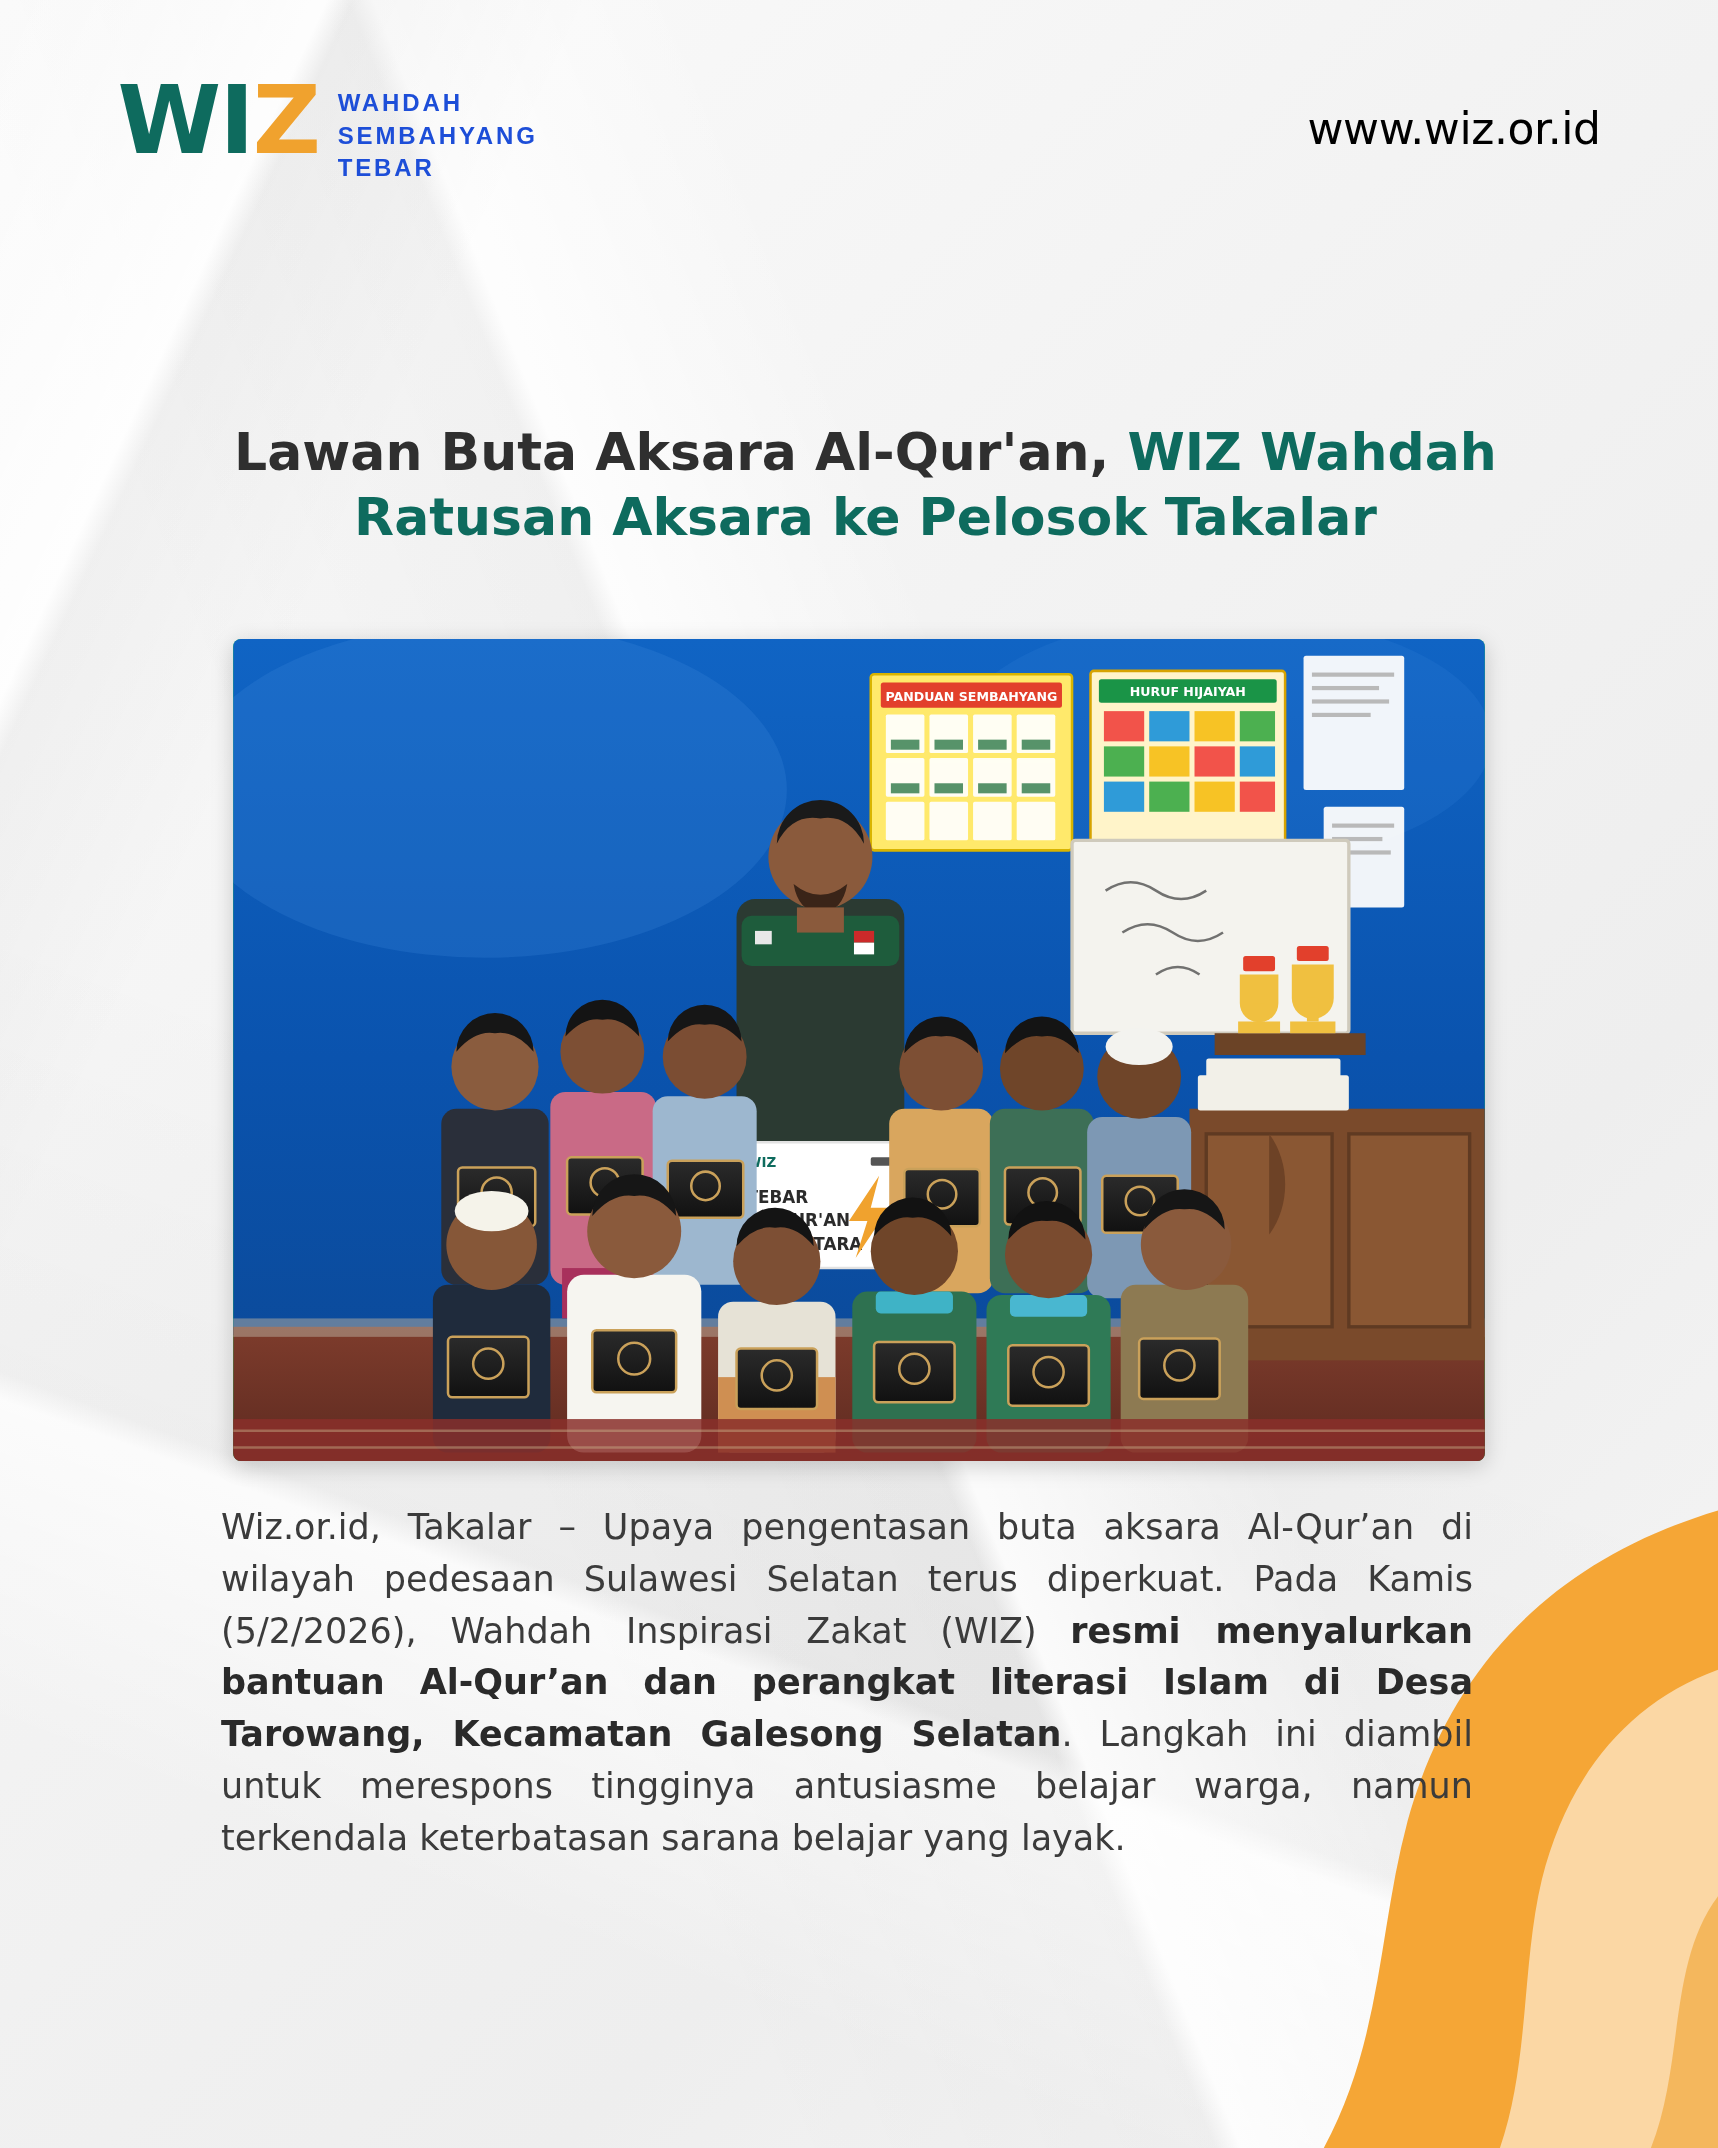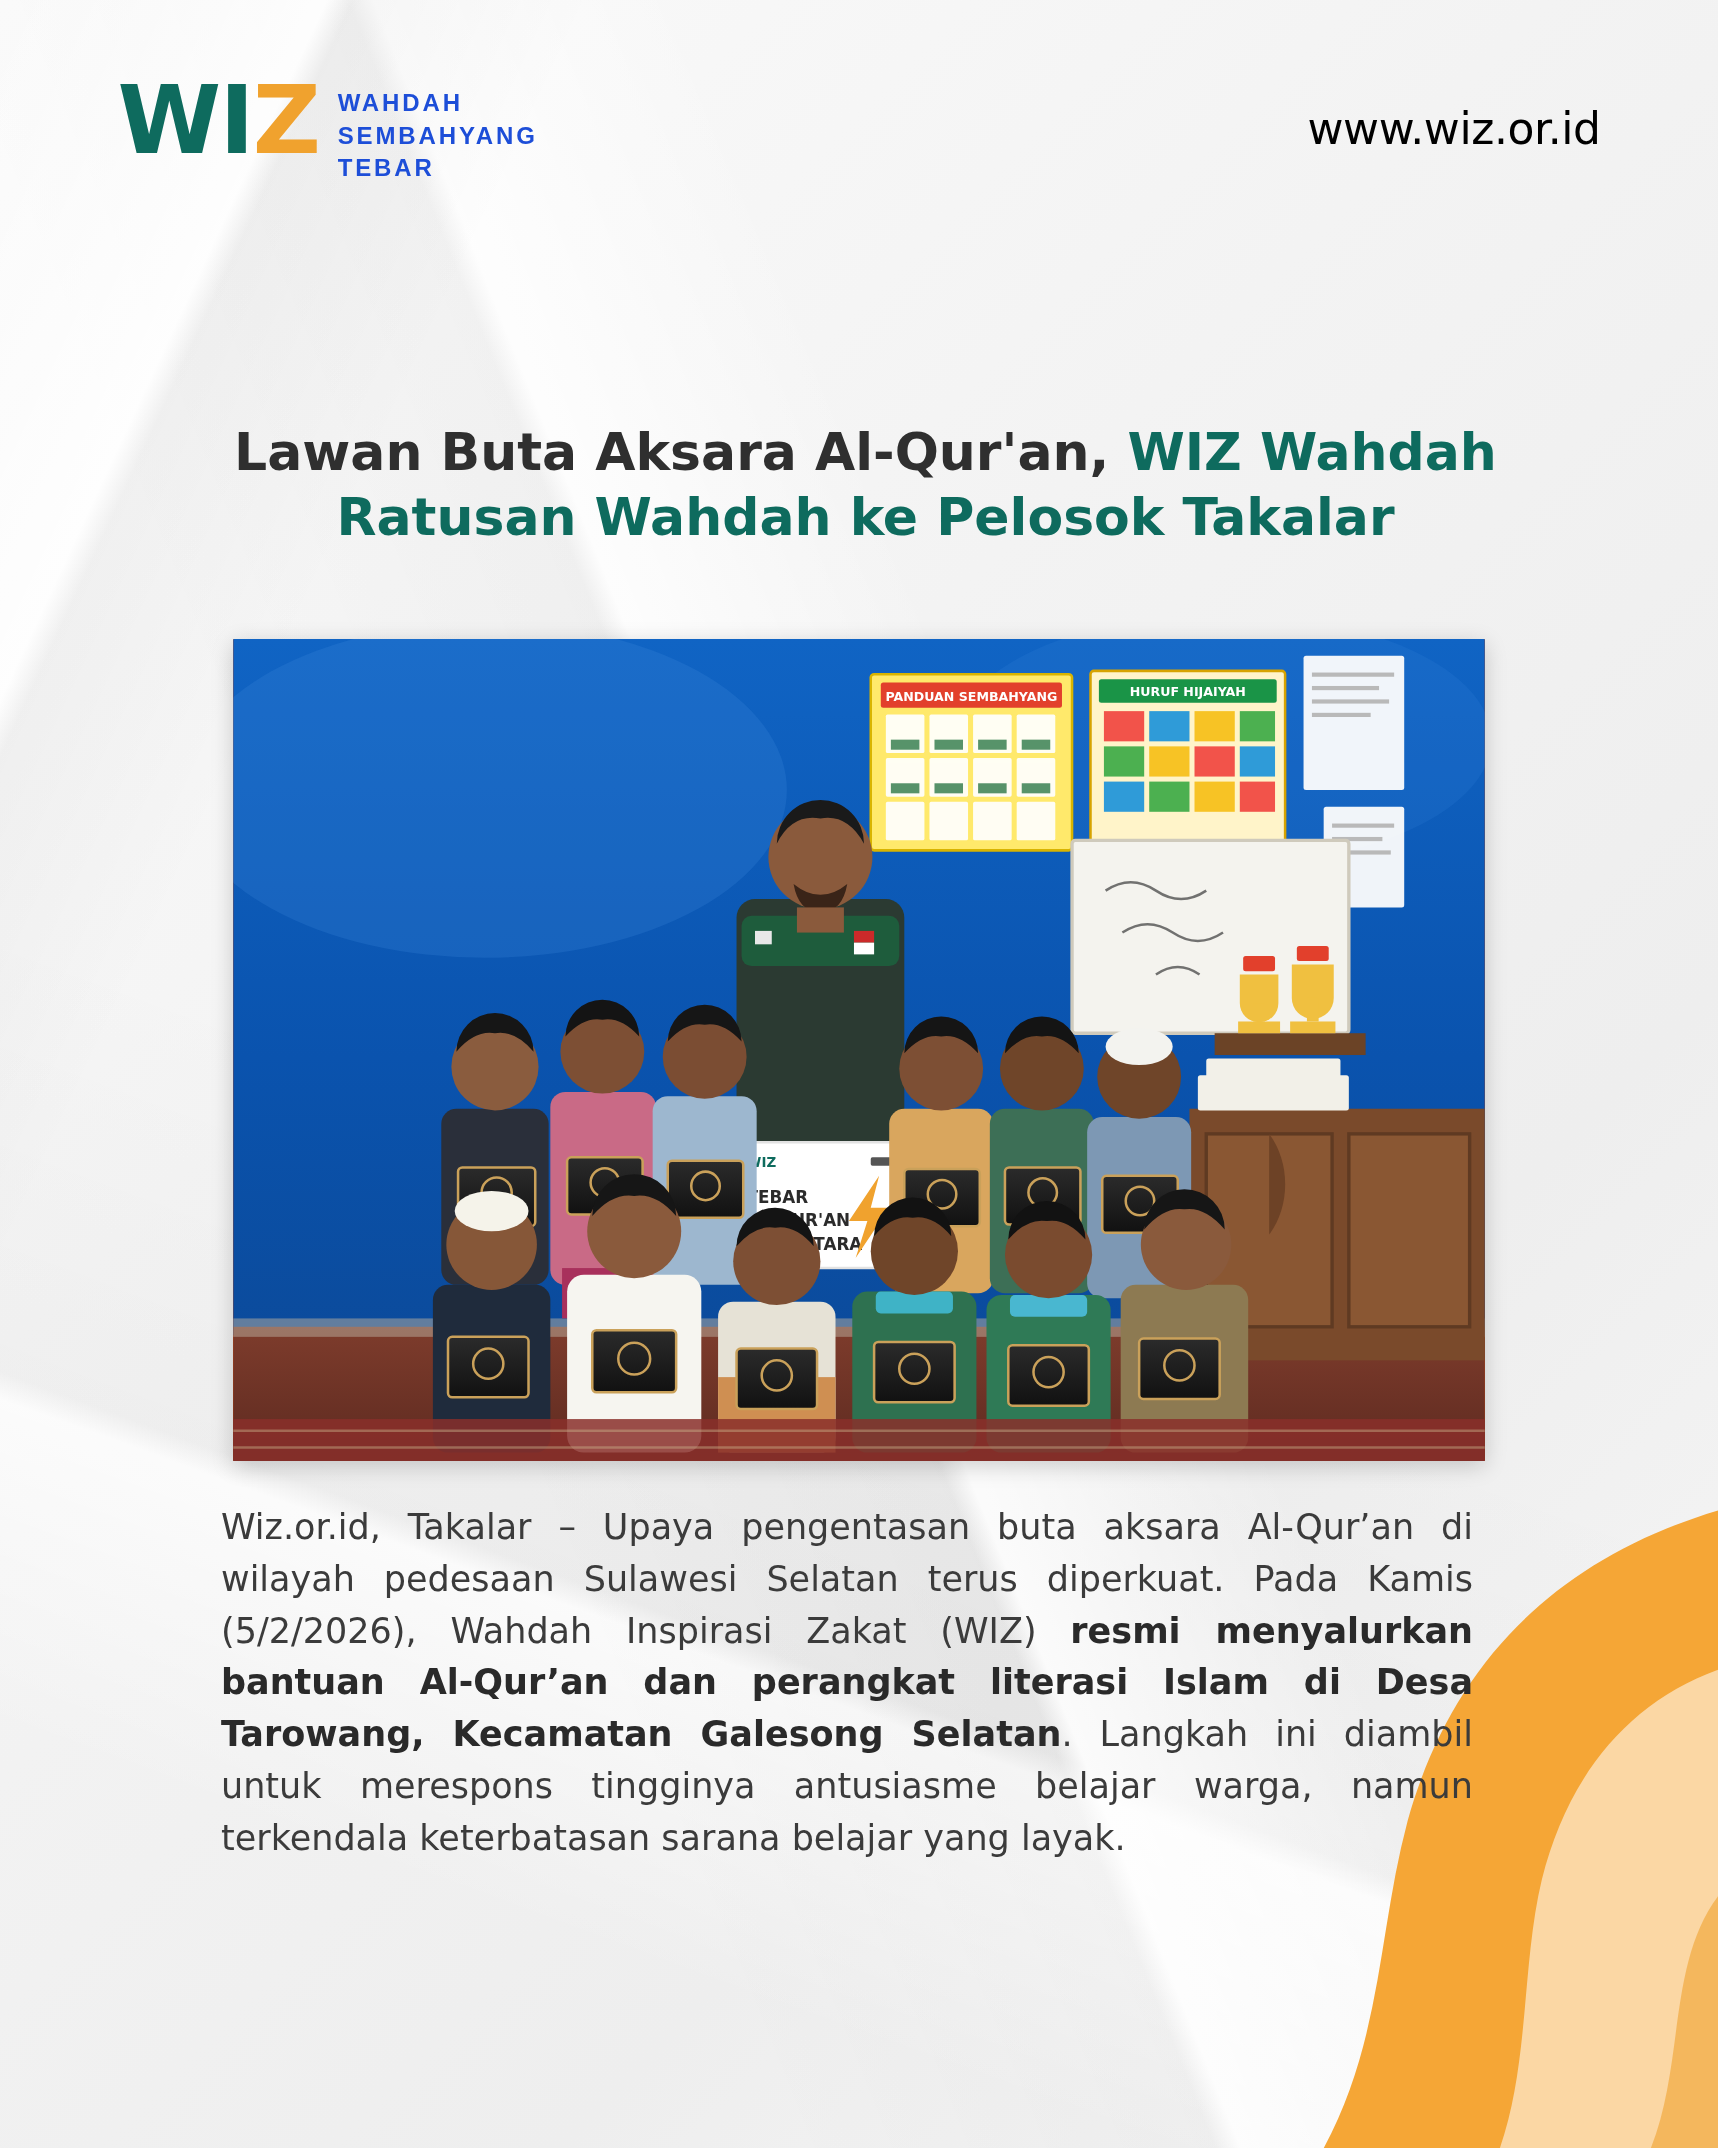--- a/index.html
+++ b/index.html
@@ -99,24 +99,24 @@
   }
   .title-accent { color: #0e6b5e; }
 
   
   .photo {
     position: absolute;
     top: 639px;
     left: 233px;
     width: 1252px;
     height: 822px;
-    border-radius: 1px;
+    border-radius: 8px;
     overflow: hidden;
     box-shadow: 0 5px 22px rgba(0,0,0,0.18);
-    background: #c2410c;
+    background: #22c55e;
   }
   .photo svg { display: block; }
 
   
   .article {
     position: absolute;
     top: 1502px;
     left: 221px;
     width: 1252px;
     font-size: 35px;
@@ -152,21 +152,21 @@
       <div>TEBAR</div>
     </div>
   </div>
   <div class="site-url">www.wiz.or.id</div>
 </div>
 
 <div class="title-block">
   <div class="title-line">
     <span>Lawan Buta Aksara Al-Qur'an, </span><span class="title-accent">WIZ Wahdah</span>
   </div>
-  <div class="title-line title-accent">Ratusan Wahdah ke Pelosok Takalar</div>
+  <div class="title-line title-accent">Ratusan Aksara ke Pelosok Takalar</div>
 </div>
 
 <div class="photo">
   <svg width="1252" height="822" viewBox="0 0 1492 980">
     <defs>
       <linearGradient id="wallg" x1="0" y1="0" x2="0" y2="1">
         <stop offset="0%" stop-color="#1064c4"></stop>
         <stop offset="60%" stop-color="#0a53ae"></stop>
         <stop offset="100%" stop-color="#0b4b9c"></stop>
       </linearGradient>

